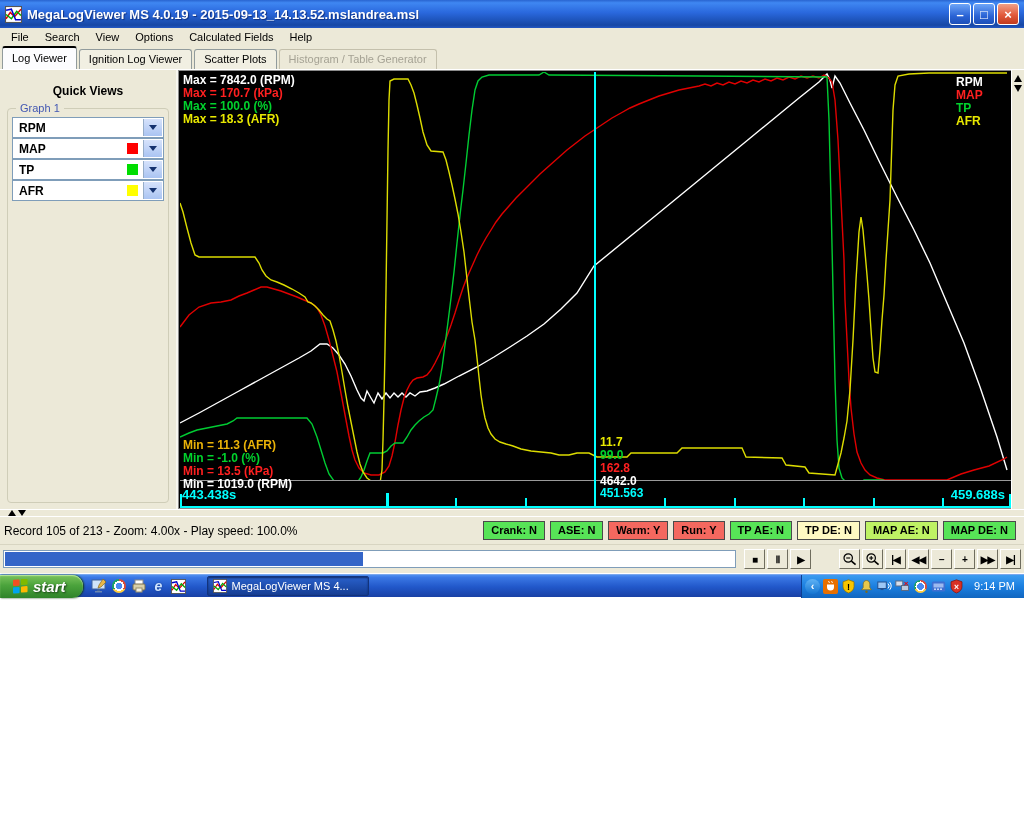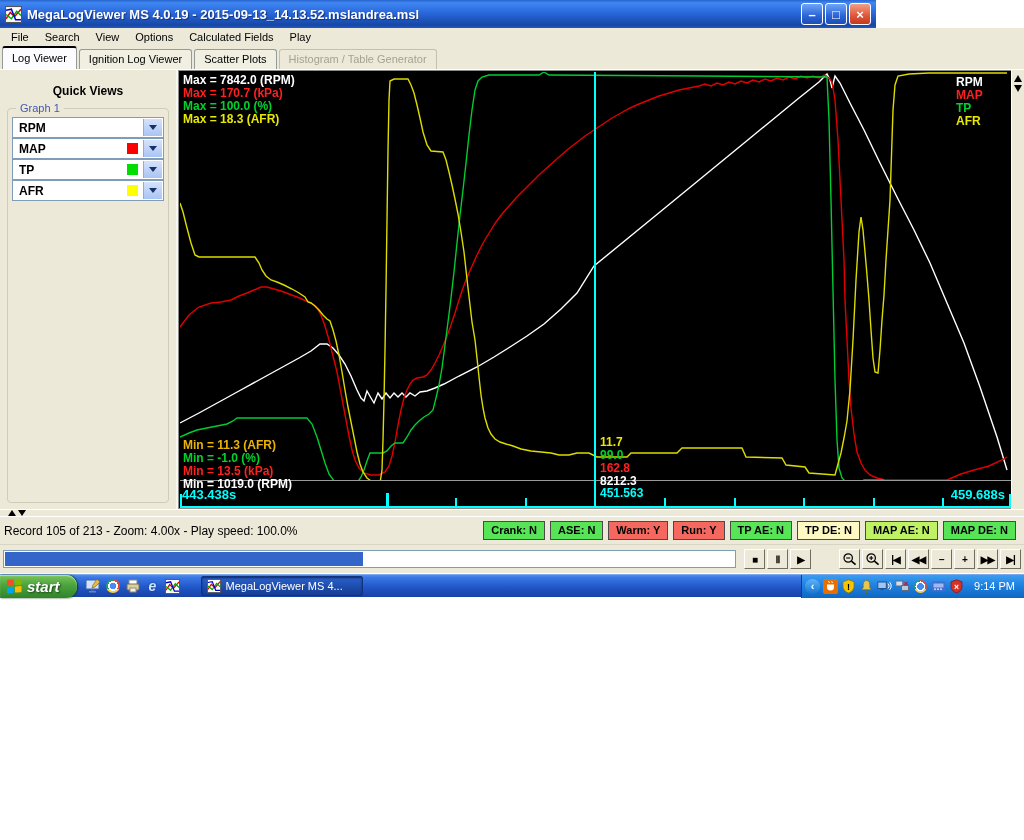--- a/index.html
+++ b/index.html
@@ -1,20 +1,20 @@
 <!DOCTYPE html>
 <html><head>
 <meta charset="utf-8">
 <style>
   * { box-sizing: border-box; }
   body { margin:0; background:#fff; font-family:"Liberation Sans", sans-serif; }
   .screen { position:relative; width:1024px; height:840px; background:#fff; overflow:hidden; }
 
   
-  .titlebar { position:absolute; top:0; left:0; width:876px; height:28px;
+  .titlebar { position:absolute; top:0; left:0; width:1024px; height:28px;
     background:linear-gradient(180deg,#2964d0 0%,#3f87f2 10%,#2a68dd 45%,#1647a5 90%,#2458c4 100%);
     display:flex; align-items:center; padding:0 5px; }
   .title-icon { width:17px; height:17px; margin-right:5px; flex:0 0 auto; }
   .title-text { color:#fff; font-weight:bold; font-size:13px; text-shadow:1px 1px 1px #10307e;
     white-space:nowrap; overflow:hidden; }
   .window-buttons { margin-left:auto; display:flex; gap:2px; }
   .win-btn { width:22px; height:22px; border-radius:3px; border:1px solid #fff;
     background:linear-gradient(180deg,#6ea5f8,#2a63d5 60%,#1c4fb8); color:#fff; font-size:13px;
     font-weight:bold; display:flex; align-items:center; justify-content:center; line-height:1; }
   .win-btn.close { background:linear-gradient(180deg,#f0a086,#e25a3c 55%,#c13a1d); }
@@ -100,21 +100,21 @@
   .transport-buttons { display:flex; gap:2px; margin-left:8px; align-items:center; }
   .t-btn { width:21px; height:20px; background:#ece9d8; border:1px solid;
     border-color:#fff #6f6d5e #6f6d5e #fff; font-size:10px; font-weight:bold; color:#000;
     display:flex; align-items:center; justify-content:center; letter-spacing:-1px; padding:0; }
   .t-btn.gap { margin-left:26px; }
 
   
   .taskbar { position:absolute; top:574px; left:0; width:1024px; height:23px;
     background:linear-gradient(180deg,#4f8ff0 0%,#3a77e4 12%,#2157c9 55%,#1941a5 100%);
     border-top:1px solid #7aa8ee; display:flex; align-items:center; }
-  .start-btn { height:23px; border-radius:0 11px 11px 0; padding:0 17px 0 7px;
+  .start-btn { height:23px; border-radius:0 11px 11px 0; padding:0 17px 0 13px;
     background:linear-gradient(180deg,#7cc45e 0%,#4ba33c 45%,#2f8429 100%);
     box-shadow:inset 0 1px 1px #b8e79c, 1px 0 2px #123a10;
     display:flex; align-items:center; gap:5px; color:#fff; font-weight:bold; font-style:italic;
     font-size:15px; text-shadow:1px 1px 2px #1c4019; }
   .start-logo { width:15px; height:15px; }
   .quick-launch { display:flex; align-items:center; gap:4px; padding:0 8px; }
   .ql-icon { width:16px; height:16px; display:flex; align-items:center; justify-content:center; }
   .chrome-ball { width:14px; height:14px; border-radius:50%;
     background:radial-gradient(circle at 50% 50%, #4a8af4 0 3.5px, #fff 3.5px 5px, rgba(0,0,0,0) 5px),
       conic-gradient(#dd4b39 0 120deg, #ffcd40 120deg 240deg, #1da462 240deg 360deg); }
@@ -150,21 +150,21 @@
       <div class="win-btn close">×</div>
     </div>
   </div>
 
   <div class="menubar">
       <div class="menu-item">File</div>
       <div class="menu-item">Search</div>
       <div class="menu-item">View</div>
       <div class="menu-item">Options</div>
       <div class="menu-item">Calculated Fields</div>
-      <div class="menu-item">Play</div>
+      <div class="menu-item">Help</div>
     </div>
 
   <div class="tabbar">
       <div class="tab active">Log Viewer</div>
       <div class="tab">Ignition Log Viewer</div>
       <div class="tab">Scatter Plots</div>
       <div class="tab disabled">Histogram / Table Generator</div>
     </div>
 
   <div class="main">
@@ -229,21 +229,21 @@
       <div class="glabel-stack legend">
           <div style="color: rgb(255, 255, 255);">RPM</div>
           <div style="color: rgb(255, 32, 32);">MAP</div>
           <div style="color: rgb(0, 210, 45);">TP</div>
           <div style="color: rgb(232, 232, 0);">AFR</div>
         </div>
       <div class="glabel-stack cursor-values">
           <div style="color: rgb(232, 232, 0);">11.7</div>
           <div style="color: rgb(0, 210, 45);">99.0</div>
           <div style="color: rgb(255, 32, 32);">162.8</div>
-          <div style="color: rgb(255, 255, 255);">8212.3</div>
+          <div style="color: rgb(255, 255, 255);">4642.0</div>
         </div>
       <div class="timeline">
           <div class="tick tall" style="left: 206px;"></div>
           <div class="tick" style="left: 275px;"></div>
           <div class="tick" style="left: 345px;"></div>
           <div class="tick" style="left: 484px;"></div>
           <div class="tick" style="left: 554px;"></div>
           <div class="tick" style="left: 623px;"></div>
           <div class="tick" style="left: 693px;"></div>
           <div class="tick" style="left: 762px;"></div>

